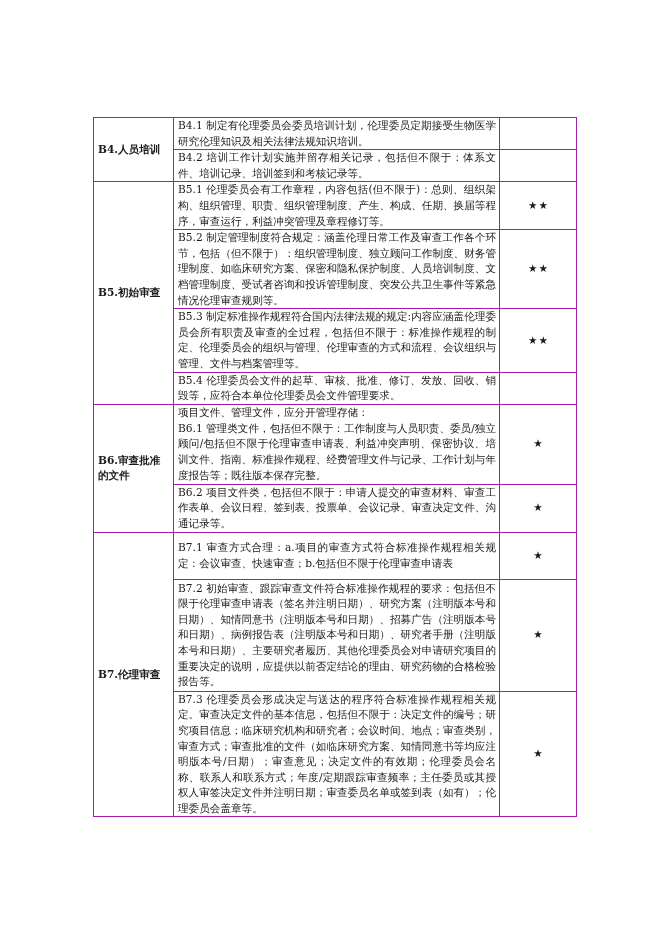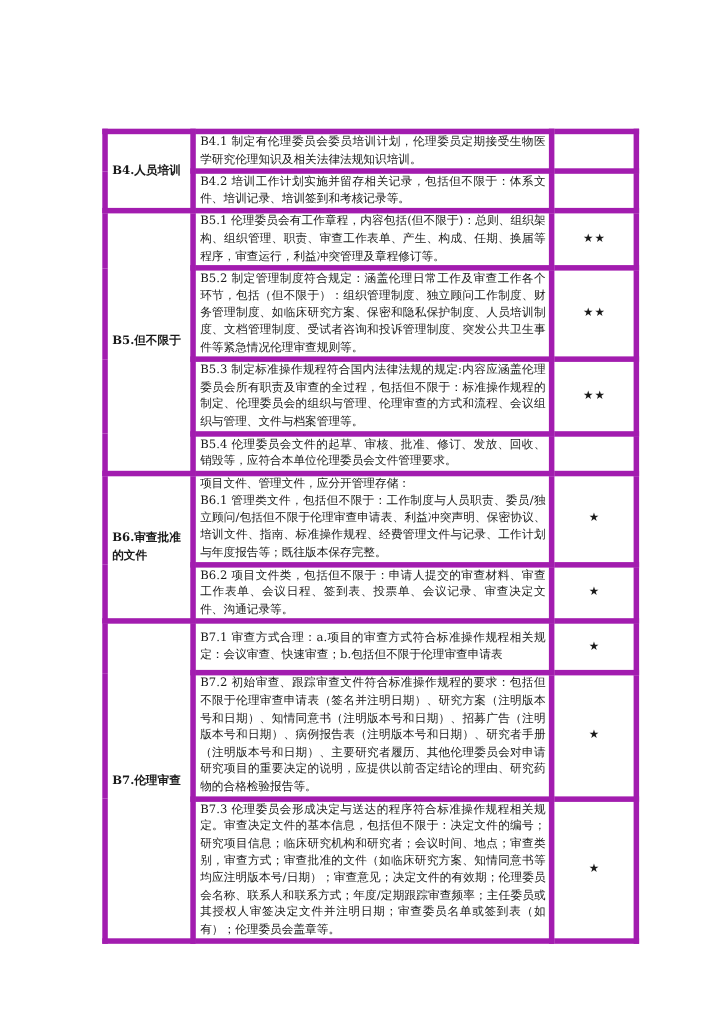--- a/index.html
+++ b/index.html
@@ -23,21 +23,21 @@
     }
     table.criteria {
       position: absolute;
       left: 93px;
       top: 117px;
       width: 483px;
       border-collapse: collapse;
       table-layout: fixed;
     }
     table.criteria td {
-      border: 5px solid #a21caf;
+      border: 1px solid #a21caf;
       padding: 0 3px 0 4px;
       vertical-align: middle;
       font-size: 10.6px;
       line-height: 15.6px;
     }
     col.c1 { width: 80px; }
     col.c2 { width: 326px; }
     col.c3 { width: 77px; }
     td.cat {
       font-size: 11px;
@@ -72,22 +72,22 @@
         <td class="cat" rowspan="2">B4.人员培训</td>
         <td class="desc">B4.1 制定有伦理委员会委员培训计划，伦理委员定期接受生物医学研究伦理知识及相关法律法规知识培训。</td>
         <td class="rating"></td>
       </tr>
       <tr style="height:32px">
         <td class="desc">B4.2 培训工作计划实施并留存相关记录，包括但不限于：体系文件、培训记录、培训签到和考核记录等。</td>
         <td class="rating"></td>
       </tr>
 
       <tr style="height:46px">
-        <td class="cat" rowspan="4">B5.但不限于</td>
-        <td class="desc">B5.1 伦理委员会有工作章程，内容包括(但不限于)：总则、组织架构、组织管理、职责、审查工作表单、产生、构成、任期、换届等程序，审查运行，利益冲突管理及章程修订等。</td>
+        <td class="cat" rowspan="4">B5.初始审查</td>
+        <td class="desc">B5.1 伦理委员会有工作章程，内容包括(但不限于)：总则、组织架构、组织管理、职责、组织管理制度、产生、构成、任期、换届等程序，审查运行，利益冲突管理及章程修订等。</td>
         <td class="rating">★★</td>
       </tr>
       <tr style="height:79px">
         <td class="desc">B5.2 制定管理制度符合规定：涵盖伦理日常工作及审查工作各个环节，包括（但不限于）：组织管理制度、独立顾问工作制度、财务管理制度、如临床研究方案、保密和隐私保护制度、人员培训制度、文档管理制度、受试者咨询和投诉管理制度、突发公共卫生事件等紧急情况伦理审查规则等。</td>
         <td class="rating">★★</td>
       </tr>
       <tr style="height:63px">
         <td class="desc">B5.3 制定标准操作规程符合国内法律法规的规定:内容应涵盖伦理委员会所有职责及审查的全过程，包括但不限于：标准操作规程的制定、伦理委员会的组织与管理、伦理审查的方式和流程、会议组织与管理、文件与档案管理等。</td>
         <td class="rating">★★</td>
       </tr>

